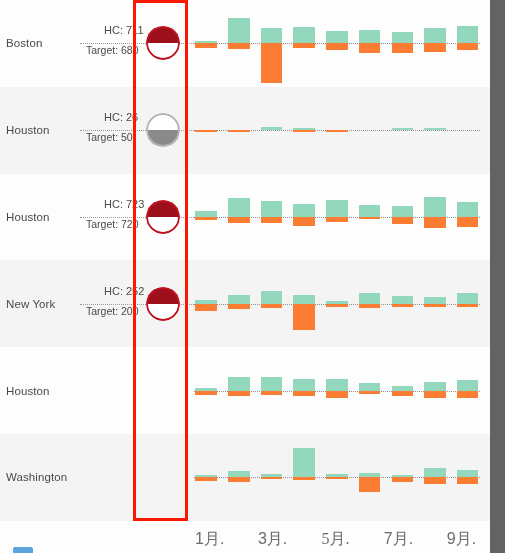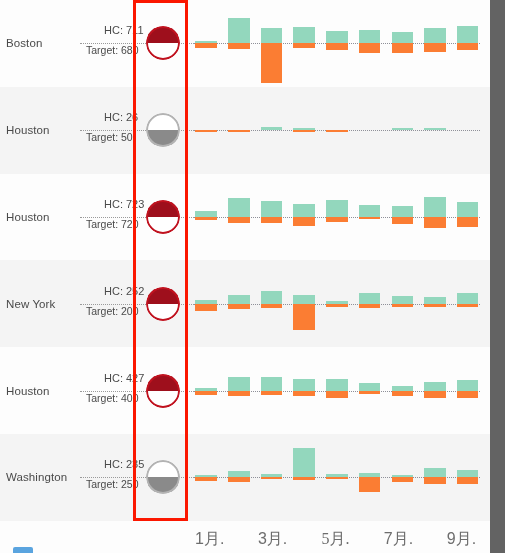--- a/index.html
+++ b/index.html
@@ -487,31 +487,20 @@
                 <div class="bar-neg" style="height: 3.50877px;"></div>
               </div>
             </div>
           </div>
         </div>
       </div>
       <div class="row">
         <div class="cell-label">
           <span class="txt">Houston</span>
         </div>
-        <div class="cell-kpi">
-          <div class="kpi-inner">
-            <div class="kpi-line"></div>
-            <div class="kpi-hc">HC: 427</div>
-            <div class="kpi-target">Target: 400</div>
-          </div>
-          <div class="gauge over">
-            <div class="fill"></div>
-            <div class="ring"></div>
-          </div>
-        </div>
         <div class="cell-spark">
           <div class="spark">
             <div class="baseline"></div>
             <div class="bars">
               <div class="bargroup">
                 <div class="bar-pos" style="height: 2.80702px;"></div>
                 <div class="bar-neg" style="height: 4.91228px;"></div>
               </div>
               <div class="bargroup">
                 <div class="bar-pos" style="height: 13.3333px;"></div>
@@ -545,31 +534,20 @@
                 <div class="bar-pos" style="height: 10.5263px;"></div>
                 <div class="bar-neg" style="height: 7.01754px;"></div>
               </div>
             </div>
           </div>
         </div>
       </div>
       <div class="row alt">
         <div class="cell-label">
           <span class="txt">Washington</span>
-        </div>
-        <div class="cell-kpi">
-          <div class="kpi-inner">
-            <div class="kpi-line"></div>
-            <div class="kpi-hc">HC: 235</div>
-            <div class="kpi-target">Target: 250</div>
-          </div>
-          <div class="gauge under">
-            <div class="fill"></div>
-            <div class="ring"></div>
-          </div>
         </div>
         <div class="cell-spark">
           <div class="spark">
             <div class="baseline"></div>
             <div class="bars">
               <div class="bargroup">
                 <div class="bar-pos" style="height: 2px;"></div>
                 <div class="bar-neg" style="height: 3.50877px;"></div>
               </div>
               <div class="bargroup">

